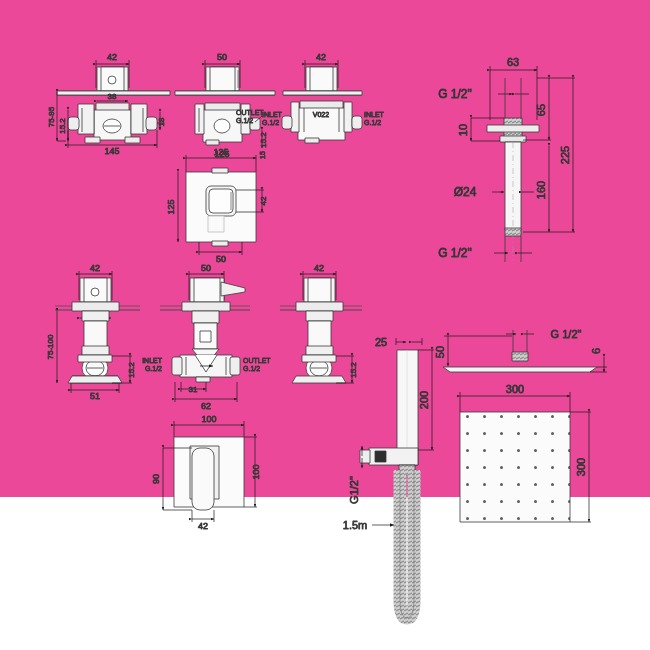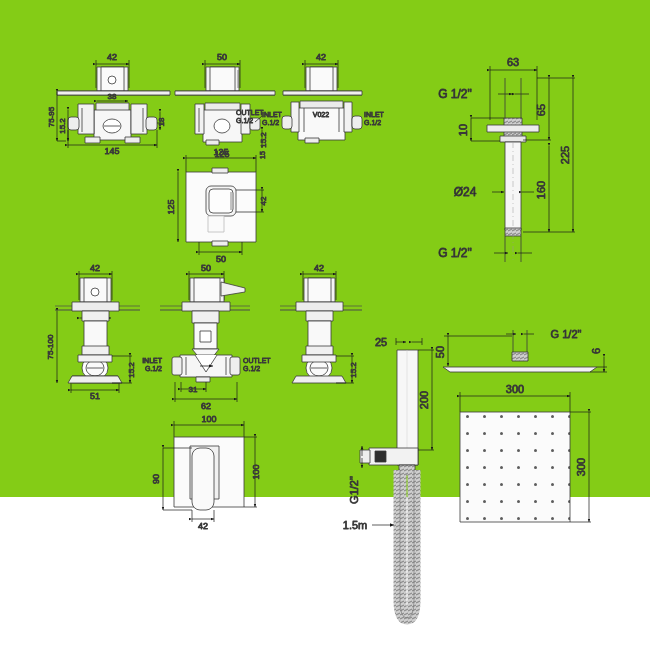--- a/index.html
+++ b/index.html
@@ -1,17 +1,17 @@
 <!DOCTYPE html>
 <html><head>
 <meta charset="utf-8">
 <style>
   html,body{margin:0;padding:0;background:#ffffff;}
   body{width:650px;height:650px;overflow:hidden;font-family:"Liberation Sans",sans-serif;}
-  #sheet{position:relative;width:650px;height:497px;background:#84cc16;}
+  #sheet{position:relative;width:650px;height:497px;background:#ec4899;}
   svg{display:block;}
   text{font-family:"Liberation Sans",sans-serif;fill:#1a1a1a;}
 </style>
 </head>
 <body>
 
 <div id="sheet">
 <svg width="650" height="650" viewBox="0 0 650 650">
   <defs>
     <marker id="ar" markerWidth="7" markerHeight="7" refX="6" refY="2.5" orient="auto">

